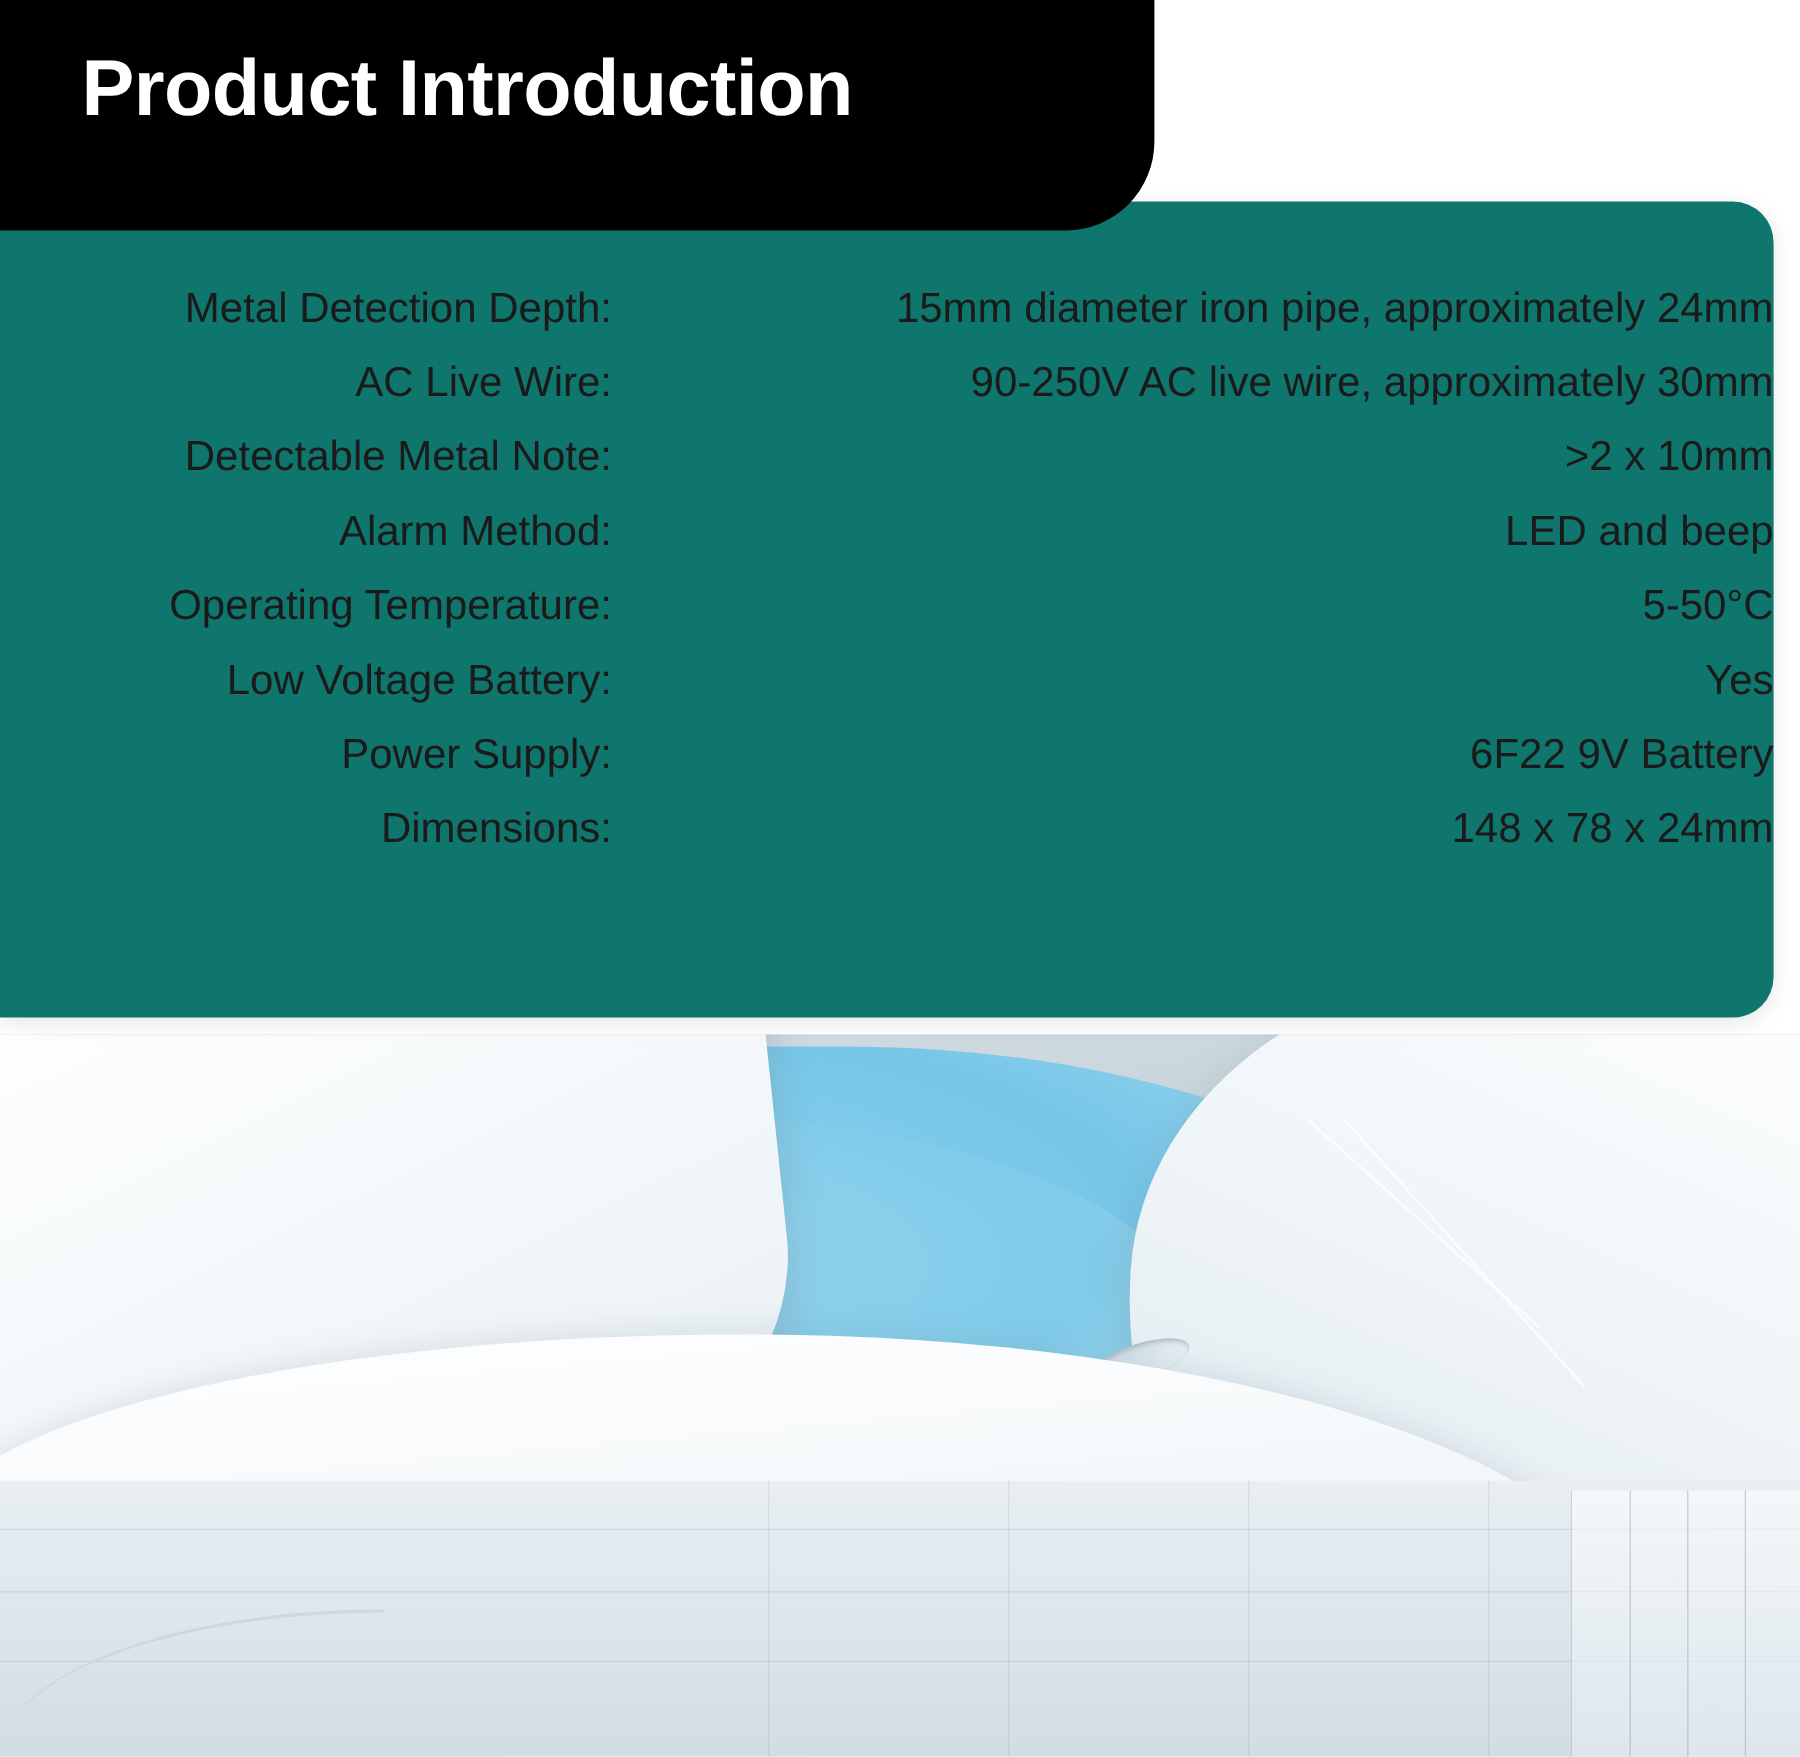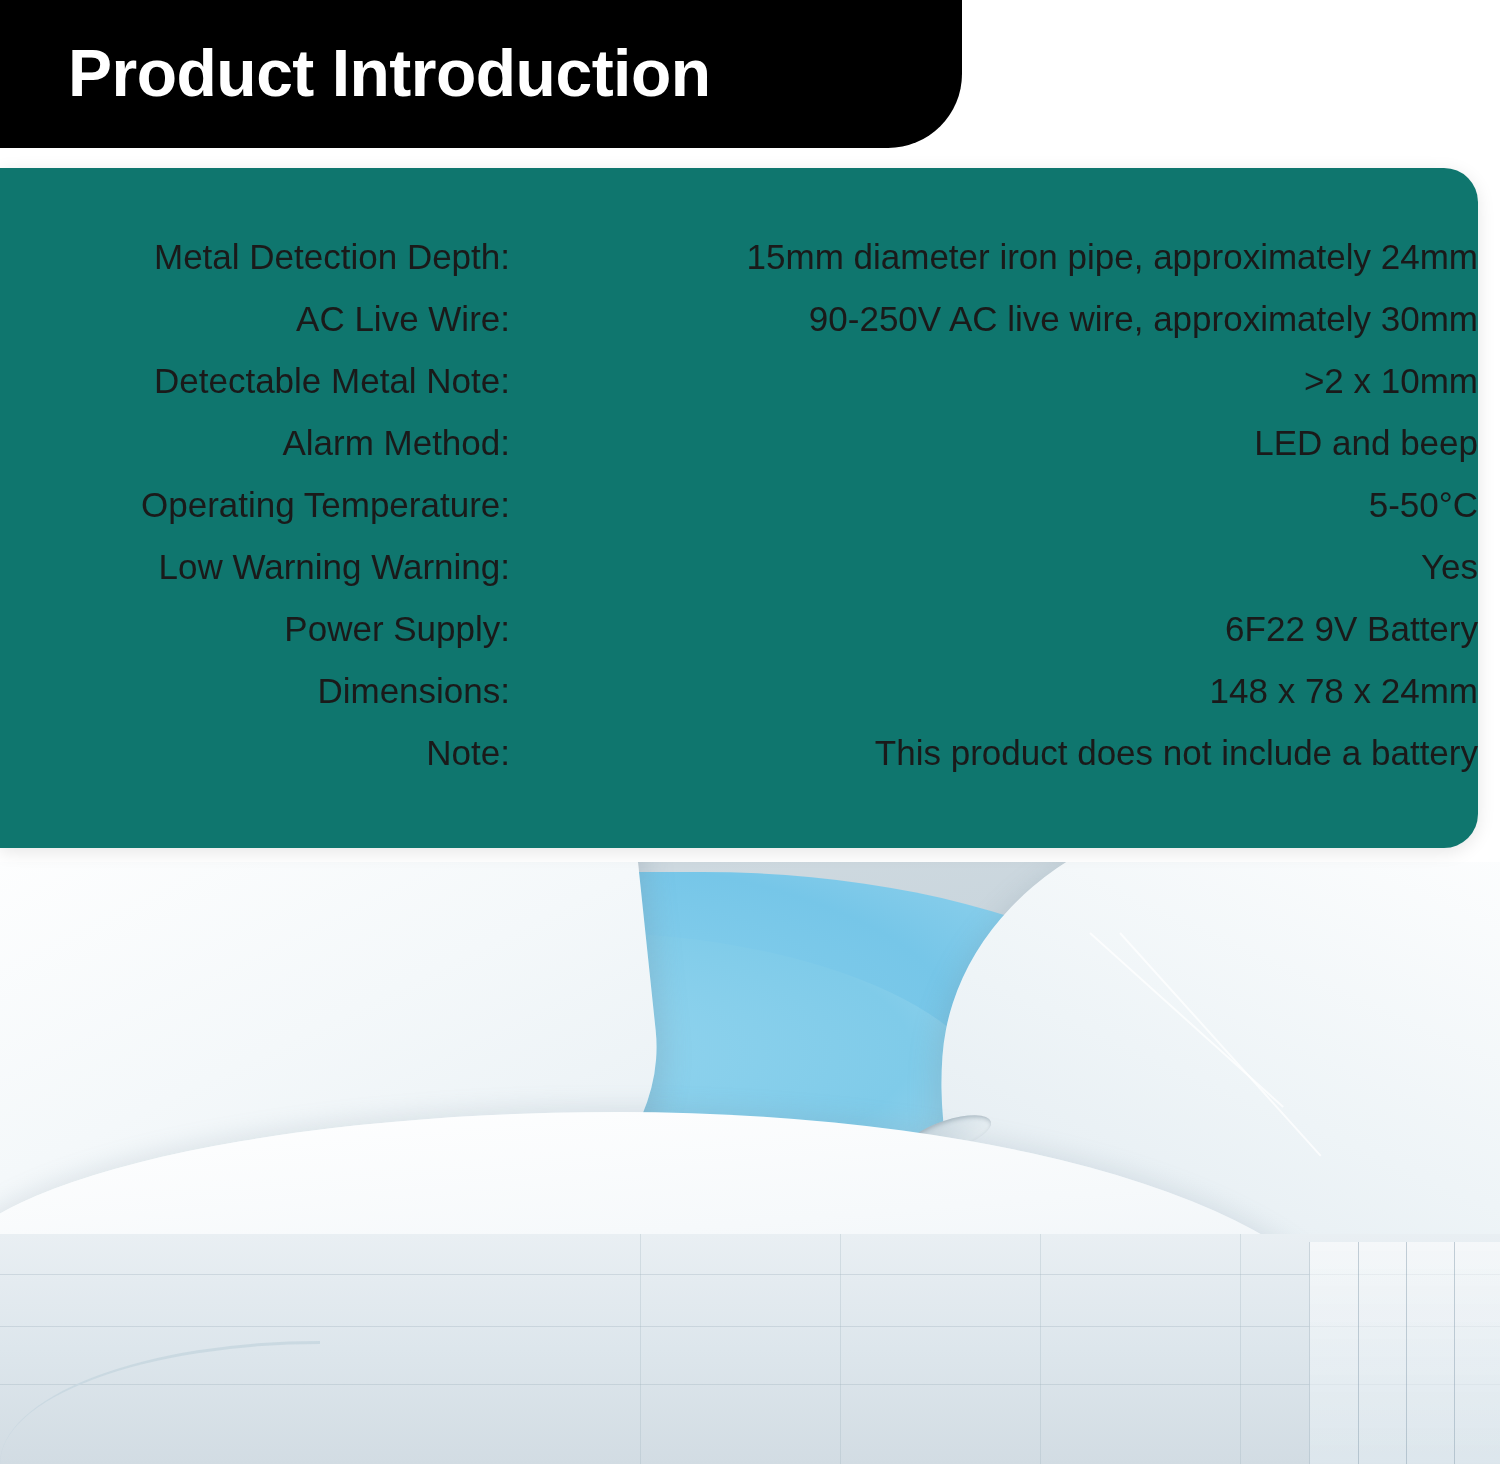--- a/index.html
+++ b/index.html
@@ -21,21 +21,21 @@
     background: #ffffff;
     overflow: hidden;
   }
 
   
   .title-banner {
     position: absolute;
     left: 0;
     top: 0;
     width: 962px;
-    height: 148px;
+    height: 192px;
     background: #000000;
     border-bottom-right-radius: 74px;
     z-index: 5;
   }
   .title-text {
     position: absolute;
     left: 68px;
     top: 28px;
     font-size: 66px;
     font-weight: bold;
@@ -232,34 +232,30 @@
         </tr>
         <tr>
           <td class="spec-label">Alarm Method:</td>
           <td class="spec-value">LED and beep</td>
         </tr>
         <tr>
           <td class="spec-label">Operating Temperature:</td>
           <td class="spec-value">5-50°C</td>
         </tr>
         <tr>
-          <td class="spec-label">Low Warning Warning:</td>
+          <td class="spec-label">Low Voltage Battery:</td>
           <td class="spec-value">Yes</td>
         </tr>
         <tr>
           <td class="spec-label">Power Supply:</td>
           <td class="spec-value">6F22 9V Battery</td>
         </tr>
         <tr>
           <td class="spec-label">Dimensions:</td>
           <td class="spec-value">148 x 78 x 24mm</td>
-        </tr>
-        <tr>
-          <td class="spec-label">Note:</td>
-          <td class="spec-value">This product does not include a battery</td>
         </tr>
       </tbody>
     </table>
   </div>
 
   <div class="photo">
     <div class="sky">
       <div class="sky-inner"></div>
     </div>
     <div class="canopy-left"></div>

